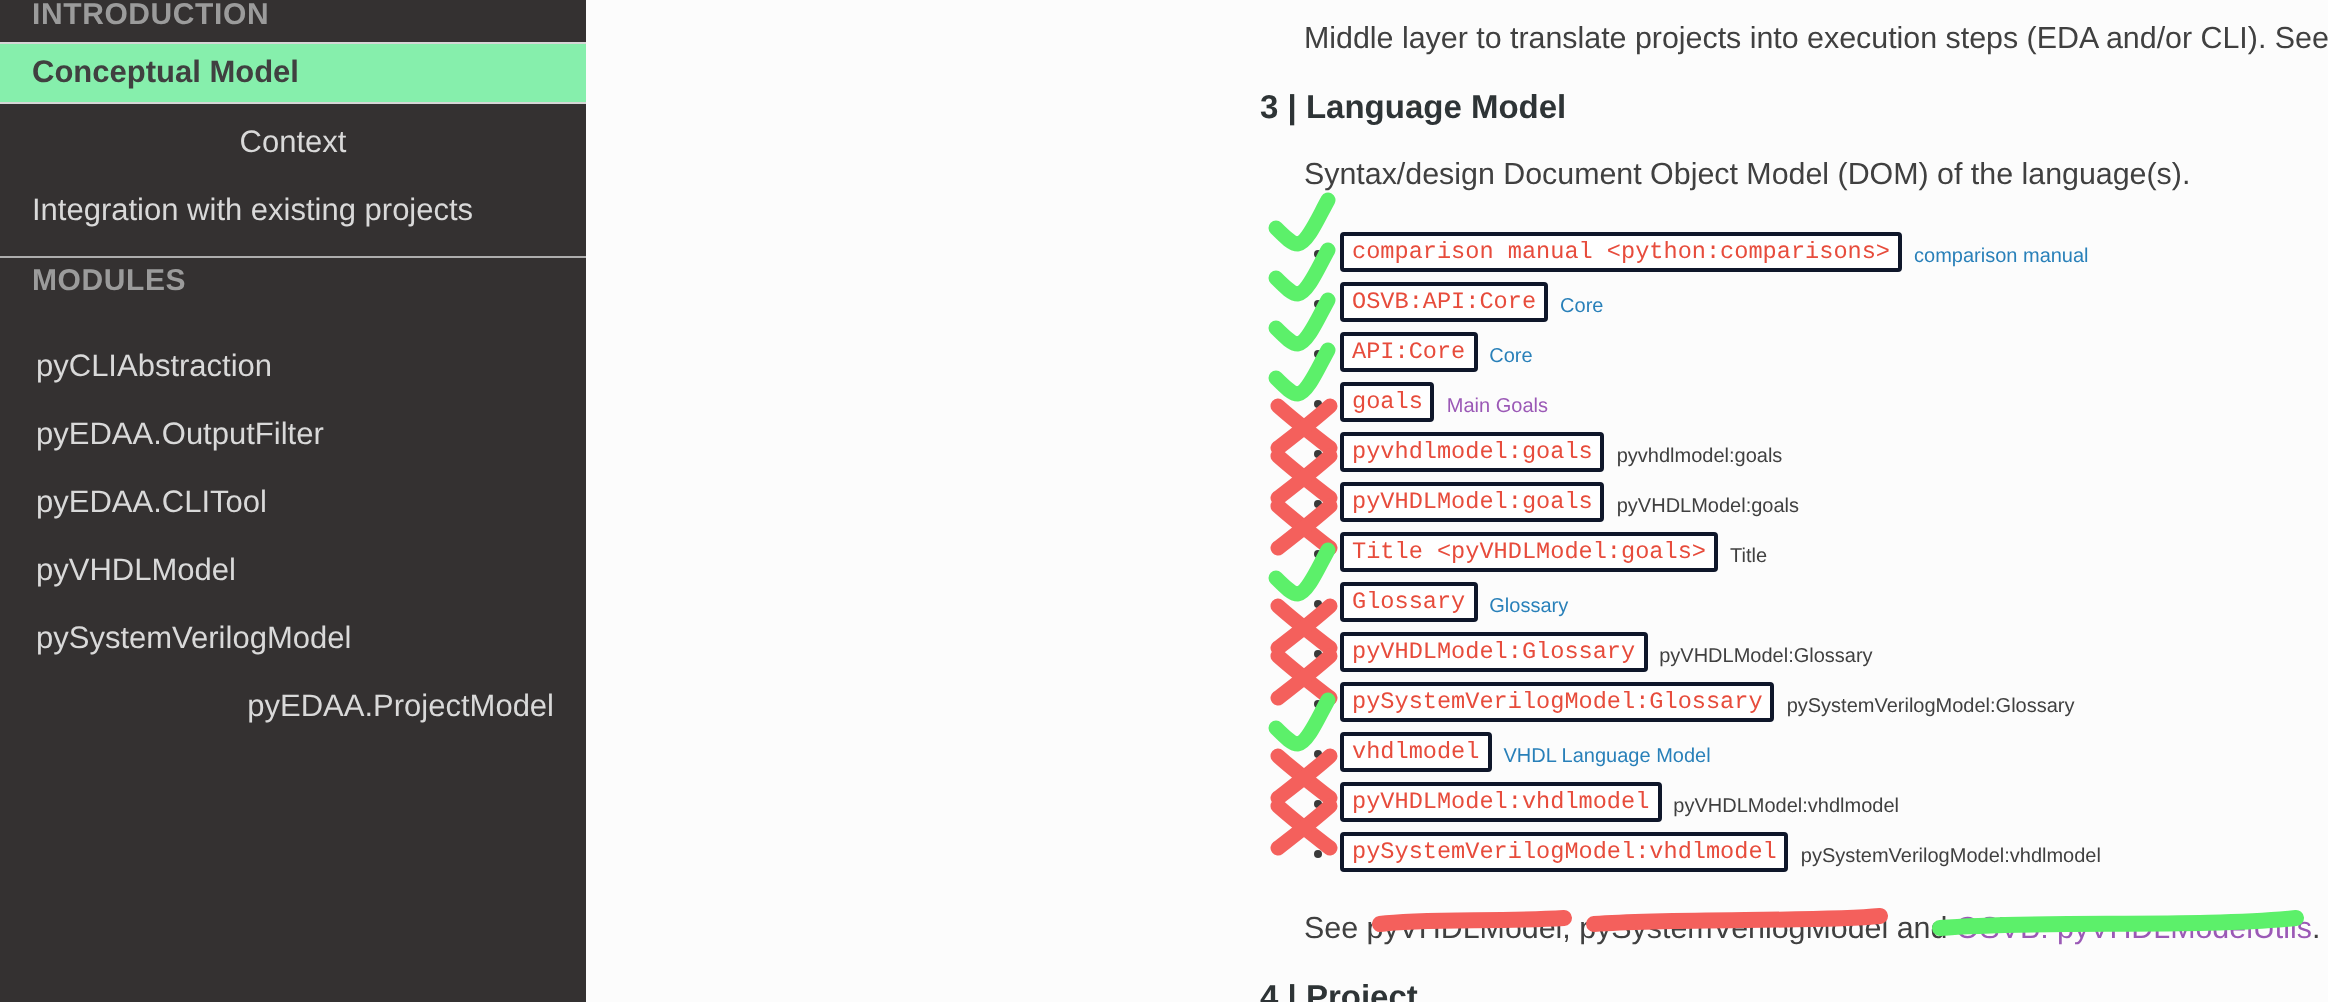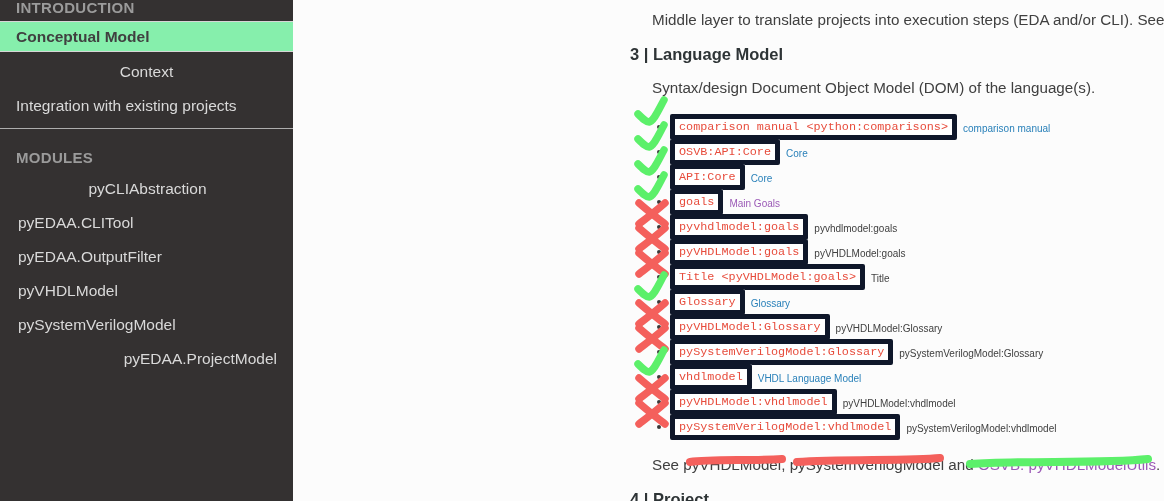--- a/index.html
+++ b/index.html
@@ -118,21 +118,21 @@
     width: 4px;
     height: 4px;
     border-radius: 50%;
     background: #3a3a3a;
   }
   code.lit {
     font-family: "Liberation Mono", monospace;
     font-size: 11.8px;
     color: #e74c3c;
     background: #fff;
-    border: 5px solid #0f172a;
+    border: 2px solid #0f172a;
     border-radius: 2px;
     padding: 1px 4px;
     white-space: nowrap;
     vertical-align: 2px;
   }
   .lbl {
     font-size: 10px;
     color: #404040;
     margin-left: 6px;
   }
@@ -160,27 +160,27 @@
   <div class="caption">INTRODUCTION</div>
 
   <a class="sb-item active" style="margin-top:5px;">Conceptual Model</a>
 
   <a class="sb-item" style="margin-top:5px;text-align:center;">Context</a>
 
   <a class="sb-item" style="margin-top:5px;">Integration with existing projects</a>
 
   <div class="sb-divider" style="margin-top:8px;"></div>
 
-  <div class="caption" style="margin-top:21px;">MODULES</div>
-
-  <a class="sb-item sb-sub" style="margin-top:8px;text-align:center;">pyCLIAbstraction</a>
+  <div class="caption" style="margin-top:4px;">MODULES</div>
+
+  <a class="sb-item sb-sub" style="margin-top:20px;">pyCLIAbstraction</a>
+
+  <a class="sb-item sb-sub" style="margin-top:5px;">pyEDAA.OutputFilter</a>
 
   <a class="sb-item sb-sub" style="margin-top:5px;">pyEDAA.CLITool</a>
-
-  <a class="sb-item sb-sub" style="margin-top:5px;">pyEDAA.OutputFilter</a>
 
   <a class="sb-item sb-sub" style="margin-top:5px;">pyVHDLModel</a>
 
   <a class="sb-item sb-sub" style="margin-top:5px;">pySystemVerilogModel</a>
 
   <a class="sb-item sb-sub" style="margin-top:5px;text-align:right;">pyEDAA.ProjectModel</a>
 </div>
 
 <div id="main">
   <div id="doc">

